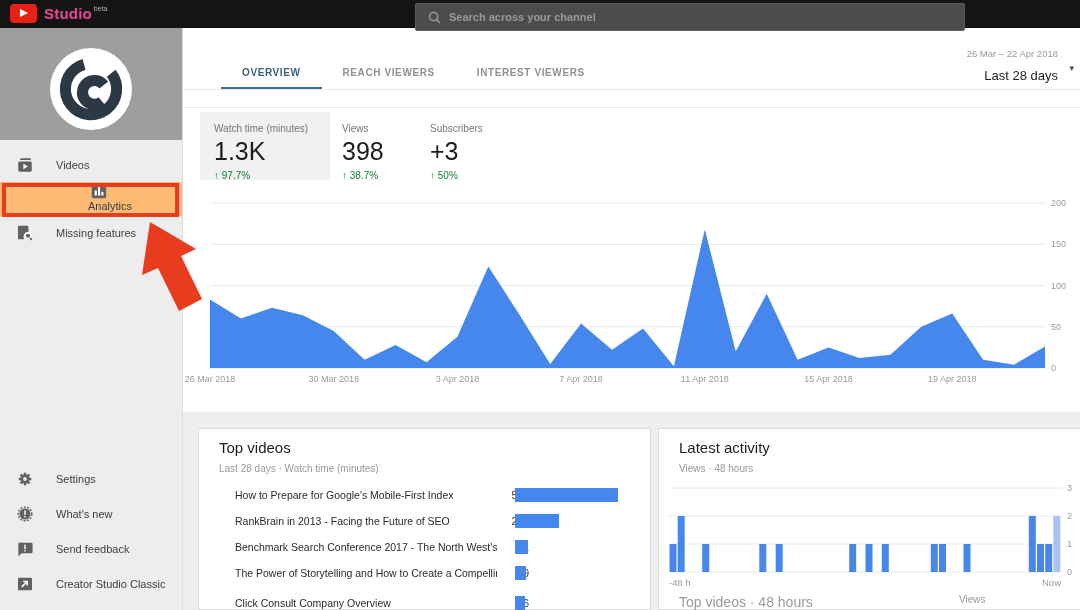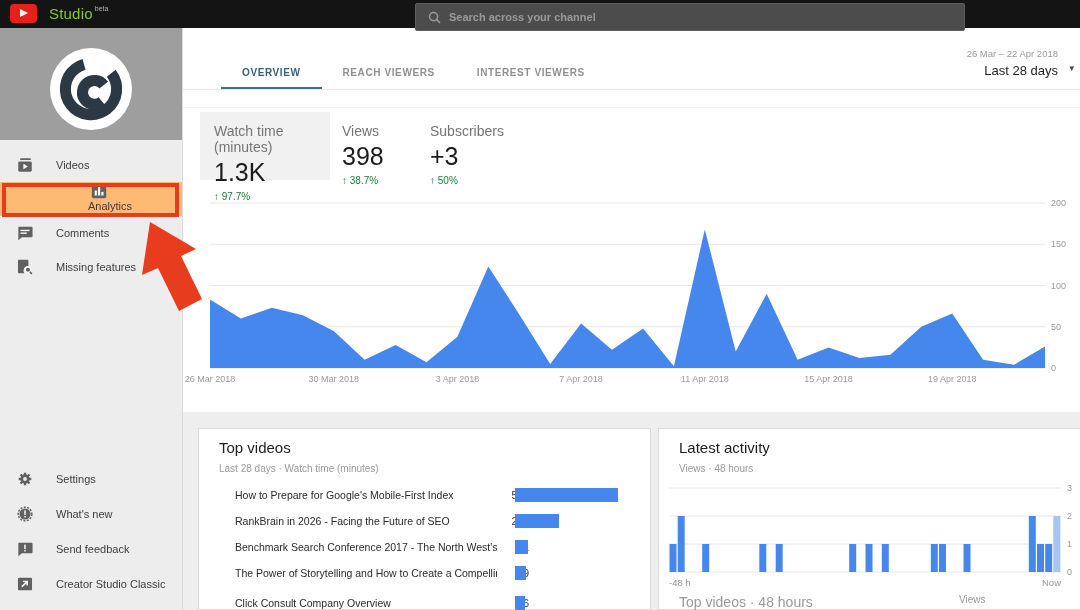--- a/index.html
+++ b/index.html
@@ -6,21 +6,21 @@
   html,body { background:#cfcfcf; }
   body { font-family:"Liberation Sans", sans-serif; }
   .app { position:relative; width:1080px; height:610px; background:#fff; overflow:hidden; }
 
   
   .topbar { position:absolute; left:0; top:0; width:1080px; height:28px; background:#141414; z-index:20; }
   .brand { position:absolute; left:10px; top:4px; display:flex; align-items:center; }
   .yt-badge { width:27px; height:19px; background:#e62117; border-radius:4px; position:relative; }
   .yt-badge:after { content:""; position:absolute; left:10px; top:5px;
     border-left:8px solid #fff; border-top:4.5px solid transparent; border-bottom:4.5px solid transparent; }
-  .brand-name { color:#84cc16; font-size:15px; font-weight:normal; margin-left:12px; letter-spacing:.2px; }
+  .brand-name { color:#ec4899; font-size:15px; font-weight:bold; margin-left:7px; letter-spacing:.2px; }
   .brand-beta { color:#b5b5b5; font-size:7px; margin-left:2px; position:relative; top:-5px; }
   .search-wrap { position:absolute; left:415px; top:3px; width:550px; height:28px; background:#4c4c4c;
     border:1px solid #5e5e5e; border-radius:2px; display:flex; align-items:center; }
   .search-wrap svg { margin:0 8px 0 12px; }
   .search-input { flex:1; background:transparent; border:none; outline:none; color:#ddd; font-size:11px; font-weight:bold; }
   .search-input::placeholder { color:#9a9a9a; }
 
   
   .sidebar { position:absolute; left:0; top:28px; width:183px; height:582px; background:#ededed;
     border-right:1px solid #dcdcdc; z-index:5; }
@@ -41,30 +41,30 @@
 
   
   .content { position:absolute; left:183px; top:28px; width:897px; height:582px; background:#fff; }
   .tabs-row { position:absolute; left:0; top:29px; width:100%; height:33px; border-bottom:1px solid #e8e8e8;
     display:flex; padding-left:38px; }
   .tab { font-size:10px; font-weight:bold; letter-spacing:.6px; color:#909090; padding:0 21px;
     line-height:31px; cursor:pointer; }
   .tab.active { color:#3c5f80; border-bottom:2px solid #3a6ea5; }
   .date-block { position:absolute; right:22px; top:20px; text-align:right; cursor:pointer; }
   .date-range { font-size:9.5px; color:#9a9a9a; }
-  .date-preset { font-size:13px; color:#1f1f1f; margin-top:4px; }
+  .date-preset { font-size:13px; color:#1f1f1f; margin-top:9px; }
   .date-caret { position:absolute; right:6px; top:35px; font-size:9px; color:#444; }
   .hairline { position:absolute; left:0; top:79px; width:100%; border-top:1px solid #f2f2f2; }
 
   .metrics { position:absolute; left:17px; top:84px; display:flex; }
   .metric { width:130px; height:68px; padding:11px 0 0 14px; cursor:pointer; }
   .metric.selected { background:#f1f1f1; }
   .metric.m1 { width:82px; padding-left:6px; margin-left:6px; }
   .metric.m2 { width:90px; padding-left:6px; margin-left:6px; }
-  .metric-label { font-size:14px; color:#757575; }
+  .metric-label { font-size:10px; color:#757575; }
   .metric-value { font-size:25px; color:#1c1c1c; margin-top:3px; }
   .metric-delta { font-size:10px; color:#188038; margin-top:4px; }
 
   .area-chart { position:absolute; left:0; top:162px; width:897px; height:200px; }
 
   .lower { position:absolute; left:0; top:384px; width:100%; height:198px; background:#eeeeee; }
   .card { position:absolute; top:400px; background:#fff; border:1px solid #dcdcdc; }
   .card-tv { left:15px; width:453px; height:182px; }
   .card-la { left:475px; width:430px; height:182px; border-right:none; }
   .card-title { position:absolute; left:20px; top:10px; font-size:15px; color:#1d1d1d; }
@@ -118,28 +118,20 @@
         <span class="nav-label">Videos</span>
       </div>
       <div class="nav-item selected">
         <svg class="icn" viewBox="0 0 20 20">
           <rect x="2" y="2" width="16" height="16" rx="2" fill="#616161"></rect>
           <rect x="5.2" y="9.5" width="2.4" height="5.5" fill="#fff"></rect>
           <rect x="8.9" y="5.5" width="2.4" height="9.5" fill="#fff"></rect>
           <rect x="12.6" y="11" width="2.4" height="4" fill="#fff"></rect>
         </svg>
         <span class="nav-label">Analytics</span>
-      </div>
-      <div class="nav-item">
-        <svg class="icn" viewBox="0 0 20 20">
-          <path fill="#616161" d="M3 3h14a1.4 1.4 0 0 1 1.4 1.4v9A1.4 1.4 0 0 1 17 14.8H6.5L2.6 18V4.4A1.4 1.4 0 0 1 3 3z"></path>
-          <rect x="5" y="6.4" width="10" height="1.5" fill="#fff"></rect>
-          <rect x="5" y="9.4" width="7" height="1.5" fill="#fff"></rect>
-        </svg>
-        <span class="nav-label">Comments</span>
       </div>
       <div class="nav-item">
         <svg class="icn" viewBox="0 0 20 20">
           <path fill="#616161" d="M3.5 2h9a1.3 1.3 0 0 1 1.3 1.3V9a5 5 0 0 0-4.5 7.9H3.5A1.3 1.3 0 0 1 2.2 15.6V3.3A1.3 1.3 0 0 1 3.5 2z"></path>
           <circle cx="13.3" cy="13" r="3" fill="#616161" stroke="#fff" stroke-width="1.4"></circle>
           <line x1="15.5" y1="15.4" x2="17.6" y2="17.6" stroke="#616161" stroke-width="1.8"></line>
         </svg>
         <span class="nav-label">Missing features</span>
       </div>
     </div>
@@ -258,21 +250,21 @@
     <div class="card card-tv">
       <div class="card-title">Top videos</div>
       <div class="card-sub">Last 28 days · Watch time (minutes)</div>
 
       <div class="tv-row" style="top:56px">
         <div class="tv-label">How to Prepare for Google's Mobile-First Index</div>
         <div class="tv-value">566</div>
         <div class="tv-bar" style="width: 103px; background: rgb(70, 135, 238);"></div>
       </div>
       <div class="tv-row" style="top:82px">
-        <div class="tv-label">RankBrain in 2026 - Facing the Future of SEO</div>
+        <div class="tv-label">RankBrain in 2013 - Facing the Future of SEO</div>
         <div class="tv-value">239</div>
         <div class="tv-bar" style="width: 43.5px; background: rgb(70, 135, 238);"></div>
       </div>
       <div class="tv-row" style="top:108px">
         <div class="tv-label">Benchmark Search Conference 2017 - The North West's Lead...</div>
         <div class="tv-value">71</div>
         <div class="tv-bar" style="width: 12.9px; background: rgb(70, 135, 238);"></div>
       </div>
       <div class="tv-row" style="top:134px">
         <div class="tv-label">The Power of Storytelling and How to Create a Compelling St...</div>

